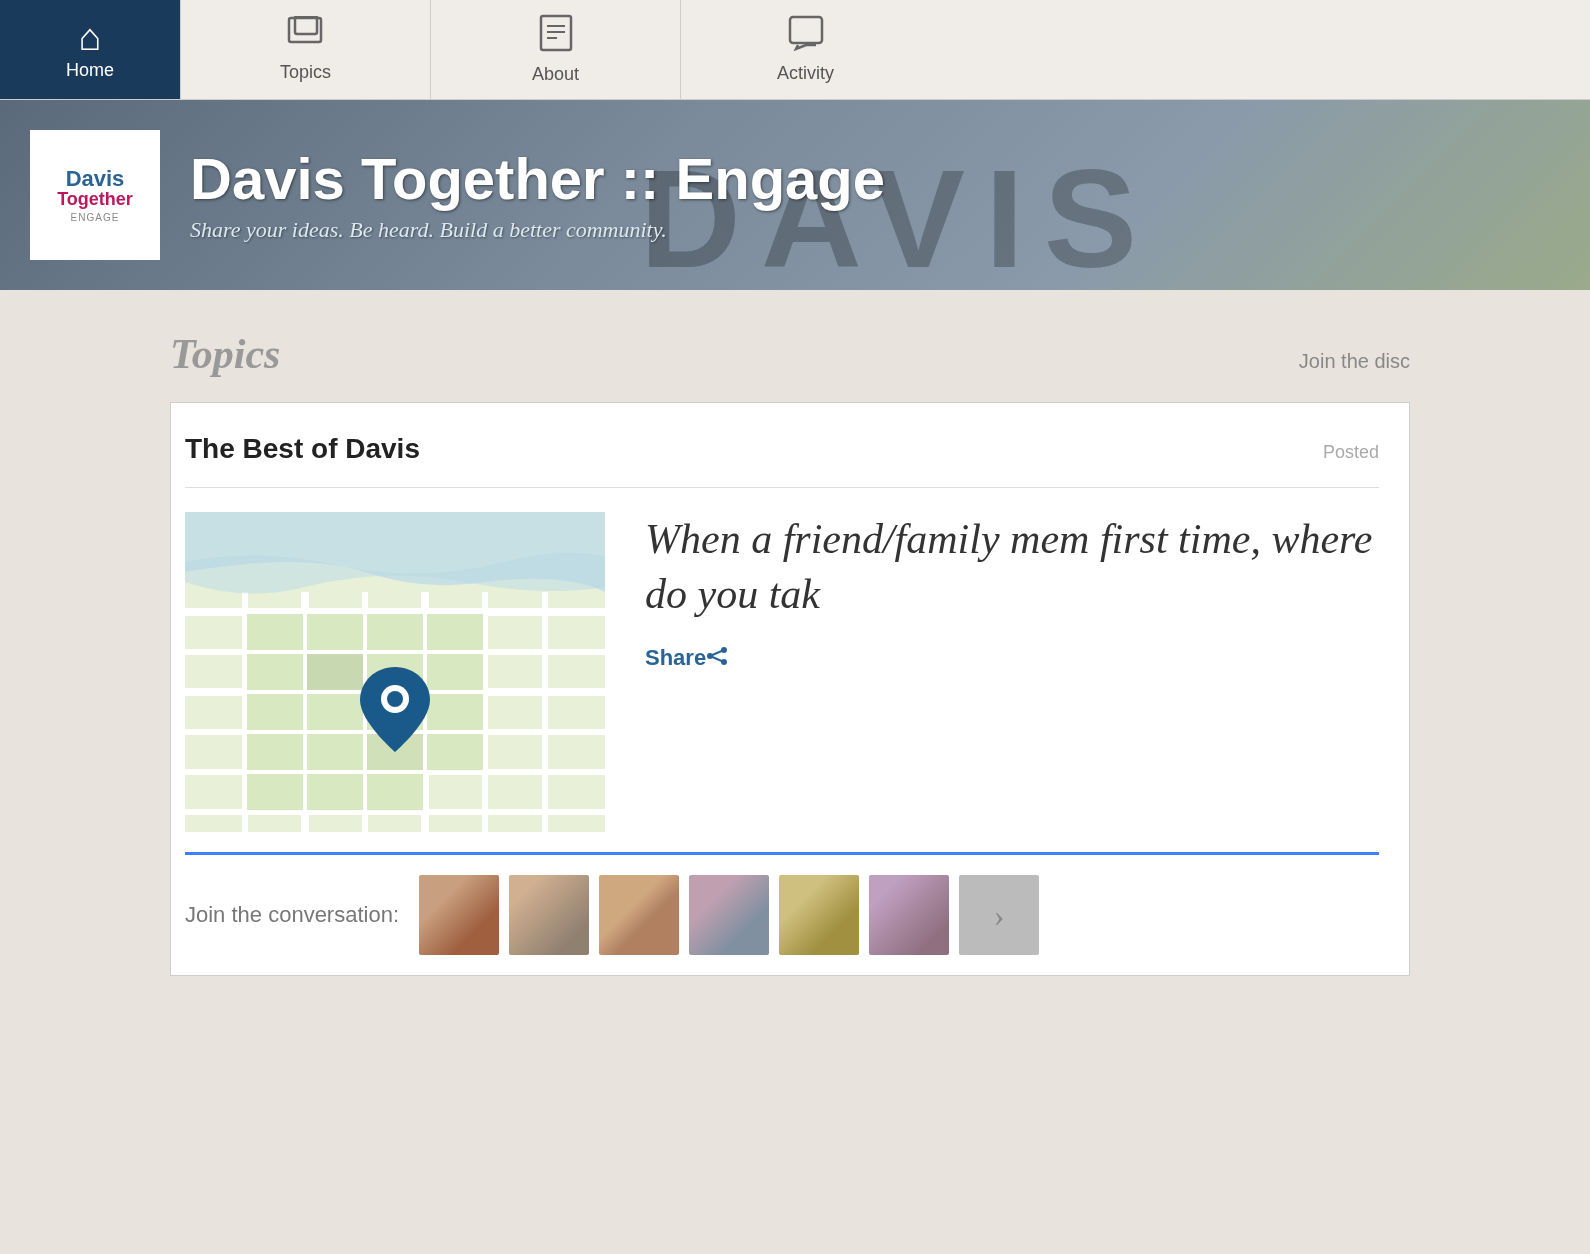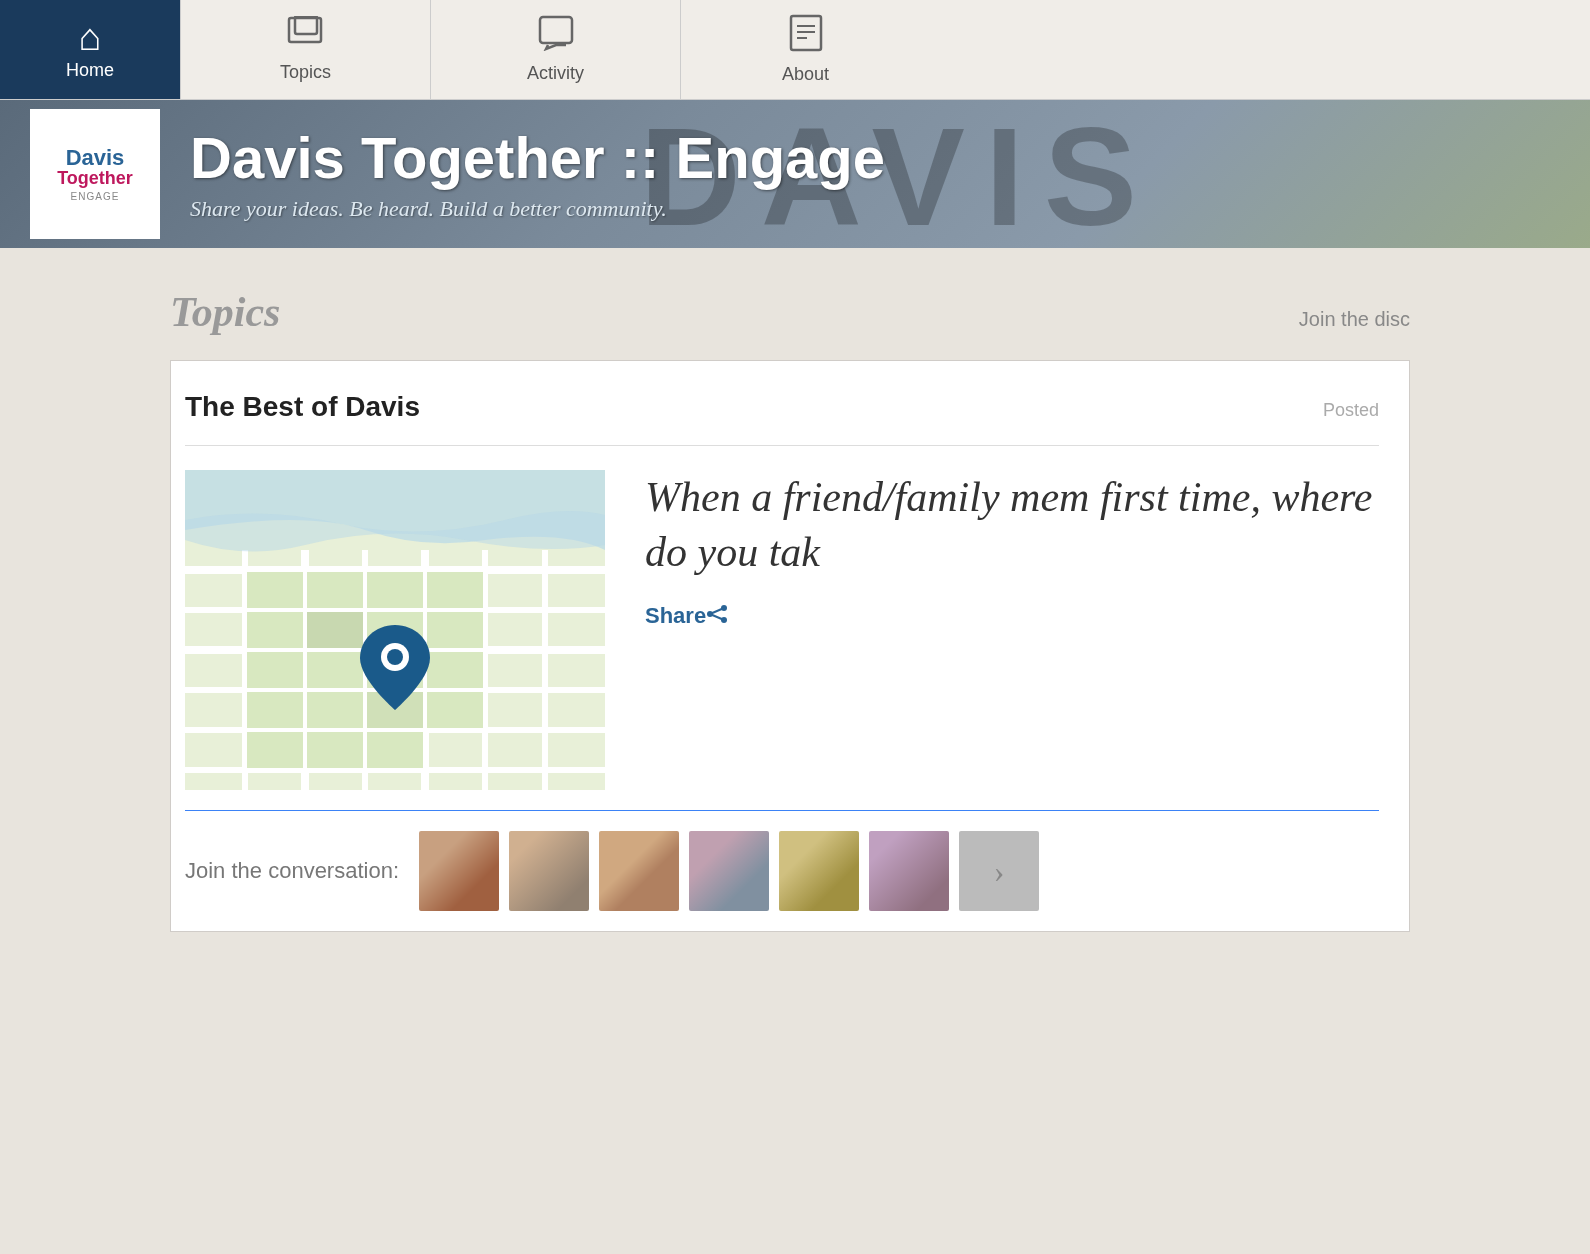--- a/index.html
+++ b/index.html
@@ -49,21 +49,21 @@
     }
     .nav-tab .tab-label {
       font-size: 18px;
       font-family: Arial, sans-serif;
       color: #555;
     }
 
     
     .banner {
       width: 100%;
-      height: 148px;
+      height: 190px;
       background: linear-gradient(135deg, #5a6a7a 0%, #7a8a9a 40%, #8a9aaa 70%, #9aaa8a 100%);
       display: flex;
       align-items: center;
       padding: 11px 30px;
       position: relative;
       overflow: hidden;
     }
     .banner::after {
       content: 'DAVIS';
       position: absolute;
@@ -233,21 +233,21 @@
     .share-icon {
       font-size: 20px;
     }
 
     
     .bottom-bar {
       display: flex;
       align-items: center;
       margin-top: 20px;
       padding-top: 20px;
-      border-top: 1px solid #3b82f6;
+      border-top: 3px solid #3b82f6;
     }
     .join-conv-label {
       font-size: 22px;
       color: #777;
       font-family: Arial, sans-serif;
       margin-right: 20px;
       flex-shrink: 0;
     }
     .avatar-row {
       display: flex;
@@ -289,40 +289,40 @@
     <span class="home-label">Home</span>
   </div>
   <div class="nav-tab">
     <span class="tab-icon">
       <svg width="38" height="34" viewBox="0 0 38 34" fill="none">
         <rect x="2" y="2" width="32" height="24" rx="2" fill="none" stroke="#666" stroke-width="2.5"></rect>
         <rect x="8" y="0" width="22" height="18" rx="2" fill="none" stroke="#666" stroke-width="2.5"></rect>
       </svg>
     </span>
     <span class="tab-label">Topics</span>
-  </div>
-  <div class="nav-tab">
-    <span class="tab-icon">
-      <svg width="36" height="36" viewBox="0 0 36 36" fill="none">
-        <rect x="2" y="2" width="32" height="26" rx="3" fill="none" stroke="#666" stroke-width="2.5"></rect>
-        <path d="M10 30 L8 34 L18 30 L28 30" stroke="#666" stroke-width="2.5" fill="none"></path>
-      </svg>
-    </span>
-    <span class="tab-label">Activity</span>
   </div>
   <div class="nav-tab">
     <span class="tab-icon">
       <svg width="34" height="38" viewBox="0 0 34 38" fill="none">
         <rect x="2" y="2" width="30" height="34" rx="2" fill="none" stroke="#666" stroke-width="2.5"></rect>
         <line x1="8" y1="12" x2="26" y2="12" stroke="#666" stroke-width="2"></line>
         <line x1="8" y1="18" x2="26" y2="18" stroke="#666" stroke-width="2"></line>
         <line x1="8" y1="24" x2="18" y2="24" stroke="#666" stroke-width="2"></line>
       </svg>
     </span>
     <span class="tab-label">About</span>
+  </div>
+  <div class="nav-tab">
+    <span class="tab-icon">
+      <svg width="36" height="36" viewBox="0 0 36 36" fill="none">
+        <rect x="2" y="2" width="32" height="26" rx="3" fill="none" stroke="#666" stroke-width="2.5"></rect>
+        <path d="M10 30 L8 34 L18 30 L28 30" stroke="#666" stroke-width="2.5" fill="none"></path>
+      </svg>
+    </span>
+    <span class="tab-label">Activity</span>
   </div>
 </nav>
 
 <header class="banner">
   <div class="banner-logo">
     <div class="logo-inner">
       <div class="logo-davis">Davis</div>
       <div class="logo-together">Together</div>
       <div class="logo-engage">ENGAGE</div>
     </div>

